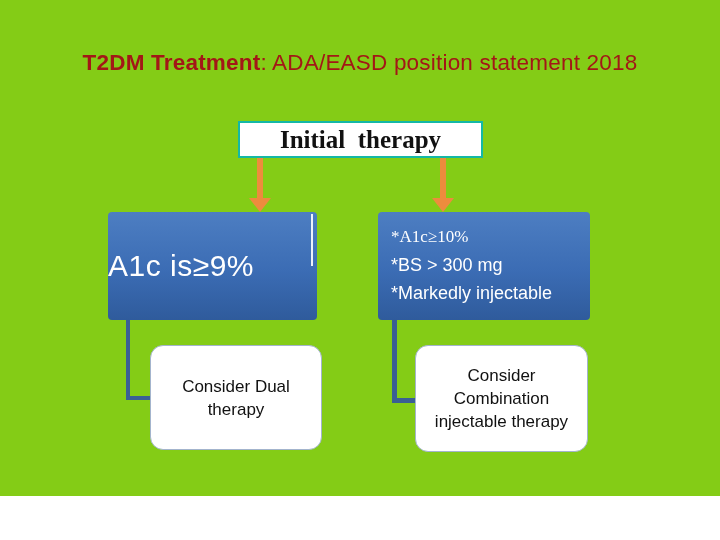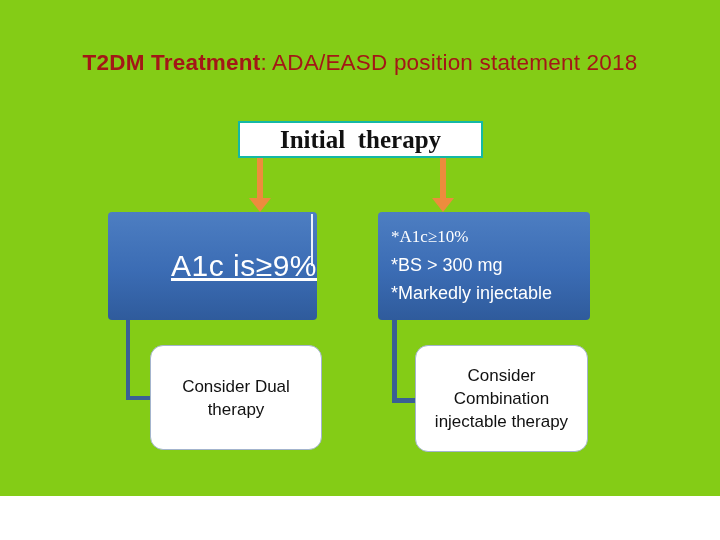--- a/index.html
+++ b/index.html
@@ -84,22 +84,21 @@
     border-radius: 4px;
     background: linear-gradient(180deg, #4d7ec2 0%, #3b6cb4 55%, #2f5b9c 100%);
     box-sizing: border-box;
     color: #ffffff;
   }
   .left-blue {
     left: 108px;
     width: 209px;
     display: flex;
     align-items: center;
-    justify-content: flex-end;
-    text-decoration: underline;
+    justify-content: flex-start;
   }
   .left-blue .condition-text {
     font-size: 30px;
     letter-spacing: 0.5px;
   }
   .stray-line {
     position: absolute;
     top: 2px;
     right: 4px;
     width: 2px;

